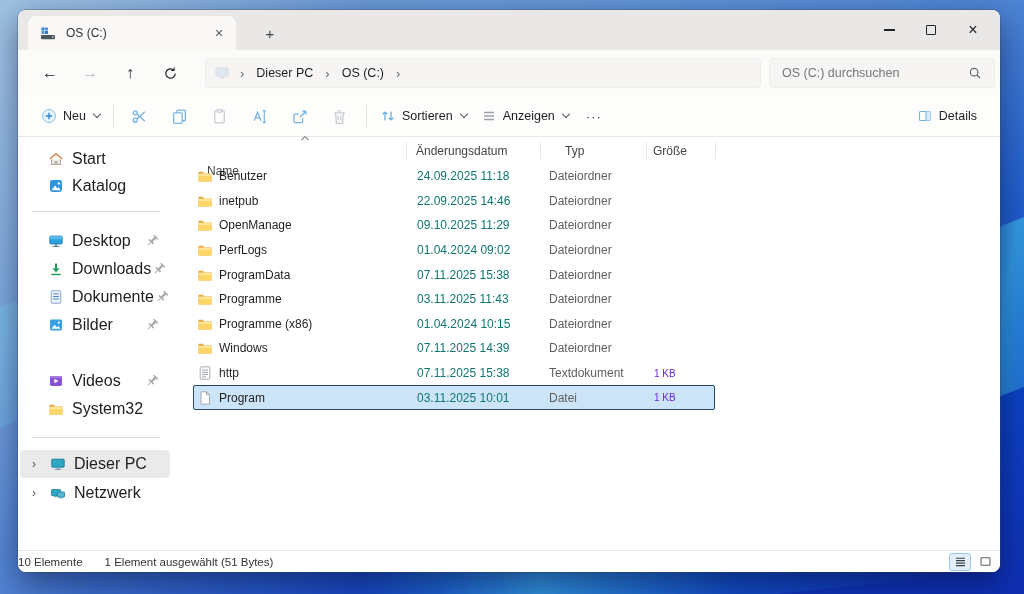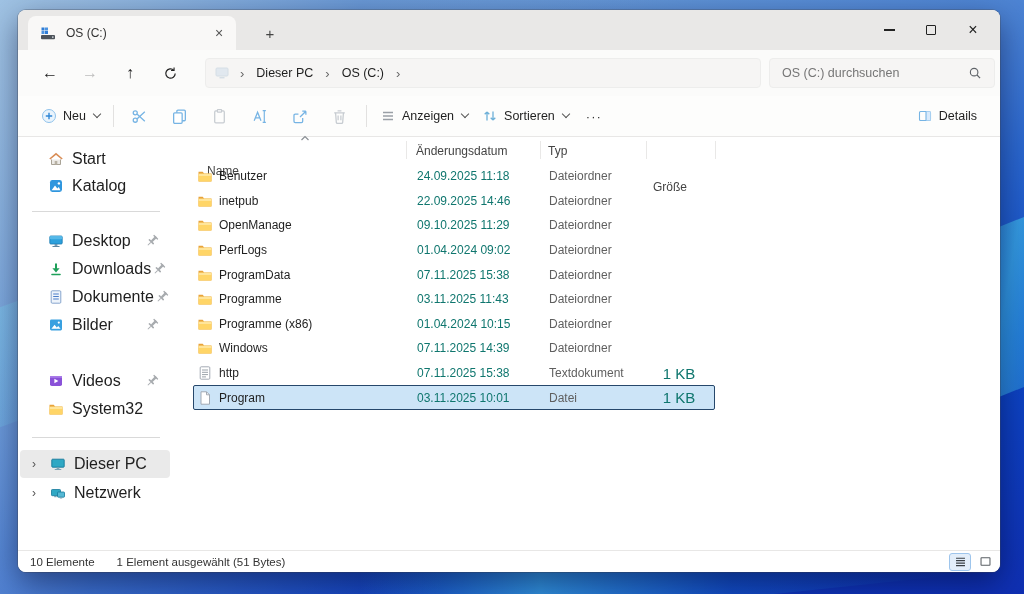--- a/index.html
+++ b/index.html
@@ -87,42 +87,42 @@
   .sb-tree .sb-ic { position:absolute; left:30px; }
   .sb-item.selected { background:#eaeaea; height:28px; }
   .ic16 { width:16px; height:16px; flex:none; display:inline-block; }
 
   
   .filelist { position:absolute; left:157px; top:0; width:570px; height:100%; }
   .list-header { position:absolute; left:0; top:0; width:100%; height:27px; }
   .hdr { position:absolute; top:7px; font-size:12px; color:#444; }
   .hdr-name  { left:32px;margin-top:20px; }
   .hdr-date  { left:241px; }
-  .hdr-type  { left:373px; }
-  .hdr-size  { left:478px;margin-top:36px; }
+  .hdr-type  { left:390px; }
+  .hdr-size  { left:478px; }
   .hdr-sep { position:absolute; top:4px; width:1px; height:18px; background:#e9e8e7; }
   .sort-arrow { position:absolute; left:125px; top:-2px; }
   .rows { position:absolute; left:18px; top:27px; width:522px; }
   .file-row { position:relative; width:522px; height:24.6px; display:flex; align-items:center;
     border:1px solid transparent; border-radius:2px; }
   .file-row.selected { background:#cce4f7; border-color:#26476b; }
   .row-icon { width:16px; height:16px; margin-left:3px; flex:none; }
   .ic { display:none; }
   .file-row[data-icon="folder"] .ic-folder { display:inline; }
   .file-row[data-icon="text-file"] .ic-text-file { display:inline; }
   .file-row[data-icon="file"] .ic-file { display:inline; }
   .c-name { margin-left:6px; width:198px; font-size:12px; color:#1f1f1f; white-space:nowrap; overflow:hidden; }
   .c-date { width:132px; font-size:12px; color:#0f766e; }
   .c-type { width:105px; font-size:12px; color:#5f5f5f; }
-  .c-size { width:58px; font-size:15px; color:#0f766e; text-align:center; padding-right:8px; }
+  .c-size { width:58px; font-size:10px; color:#6d28d9; text-align:left; padding-right:8px; }
 
   
   .statusbar { position:absolute; left:0; bottom:0; right:0; height:22px; background:#fff;
     border-top:1px solid #e8e7e6; display:flex; align-items:center; font-size:11.5px; color:#333; }
-  .st-count { margin-left:12px; }
+  .st-count { margin-left:0; }
   .st-sel { margin-left:22px; }
   .st-views { margin-left:auto; margin-right:4px; display:flex; align-items:center; gap:3px; }
   .st-viewbtn { width:22px; height:18px; display:flex; align-items:center; justify-content:center;
     border-radius:3px; border:1px solid transparent; }
   .st-viewbtn.active { background:#e3eefa; border-color:#9ec5ec; }
 </style>
 </head>
 <body>
 
 <div class="bg-streak s1"></div>
@@ -231,32 +231,32 @@
     </div>
     <div class="tb-icon">
       <svg width="17" height="17" viewBox="0 0 16 16" fill="none" stroke="#c7ccd1" stroke-width="1.2">
         <path d="M3 4.5 h10 M6.2 2.8 h3.6"></path>
           <path d="M4.3 4.5 l0.7 9 a1 1 0 0 0 1 0.9 h4 a1 1 0 0 0 1 -0.9 l0.7 -9"></path>
           <path d="M6.7 7 v4.5 M9.3 7 v4.5"></path>
       </svg>
     </div>
     <span class="tb-sep"></span>
     <div class="tb-btn">
-      <svg width="16" height="16" viewBox="0 0 16 16" fill="none" stroke="#9aa0a6" stroke-width="1.3">
-        <path d="M3 4.5 h10 M3 8 h10 M3 11.5 h10"></path>
-      </svg>
-      <span>Anzeigen</span>
-      <span class="caret"></span>
-    </div>
-    <div class="tb-btn">
       <svg width="16" height="16" viewBox="0 0 16 16" fill="none" stroke="#6db0d8" stroke-width="1.3">
         <path d="M5 12.5 V4 M5 4 L2.7 6.3 M5 4 L7.3 6.3"></path>
           <path d="M11 3.5 V12 M11 12 L8.7 9.7 M11 12 L13.3 9.7"></path>
       </svg>
       <span>Sortieren</span>
+      <span class="caret"></span>
+    </div>
+    <div class="tb-btn">
+      <svg width="16" height="16" viewBox="0 0 16 16" fill="none" stroke="#9aa0a6" stroke-width="1.3">
+        <path d="M3 4.5 h10 M3 8 h10 M3 11.5 h10"></path>
+      </svg>
+      <span>Anzeigen</span>
       <span class="caret"></span>
     </div>
     <div class="tb-more">···</div>
     <div class="tb-right">
       <div class="tb-btn">
         <svg width="16" height="16" viewBox="0 0 16 16" fill="none" stroke="#76b4e4" stroke-width="1.1">
           <rect x="2.5" y="3.5" width="11" height="9" rx="1"></rect>
             <rect x="9" y="3.5" width="4.5" height="9" fill="#d8eafc" stroke="none"></rect>
             <line x1="9" y1="3.5" x2="9" y2="12.5"></line>
         </svg>

